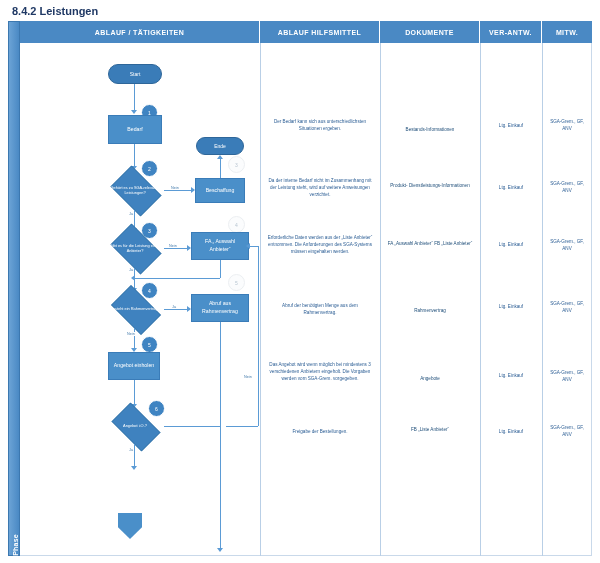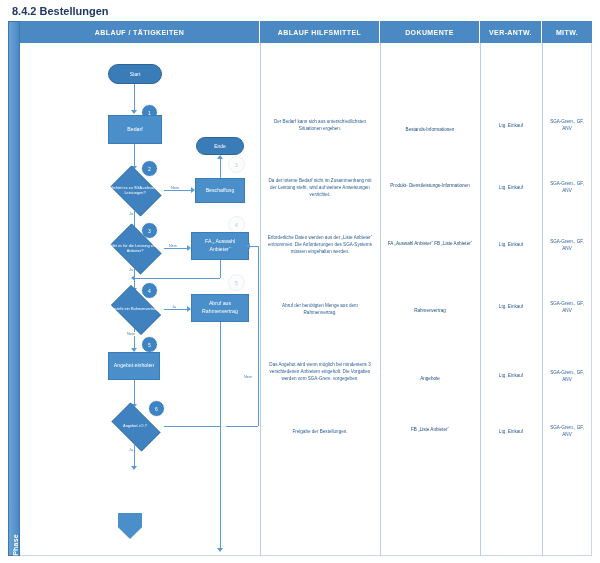--- a/index.html
+++ b/index.html
@@ -103,21 +103,21 @@
   .pent{
     position:absolute;background:#4a8fc9;
     clip-path:polygon(0% 0%,100% 0%,100% 55%,50% 100%,0% 55%);
   }
 </style>
 </head>
 <body>
 
 <div id="page">
 
-  <div class="title-bar">8.4.2 Bestellungen</div>
+  <div class="title-bar">8.4.2 Leistungen</div>
 
   <div class="frame"></div>
 
   <div class="phase-band">
     <div class="phase-label">Phase</div>
   </div>
 
   <div class="hdr" style="left:20px;width:240px;">ABLAUF / TÄTIGKEITEN</div>
   <div class="hdr" style="left:260px;width:120px;">ABLAUF HILFSMITTEL</div>
   <div class="hdr" style="left:380px;width:100px;">DOKUMENTE</div>

